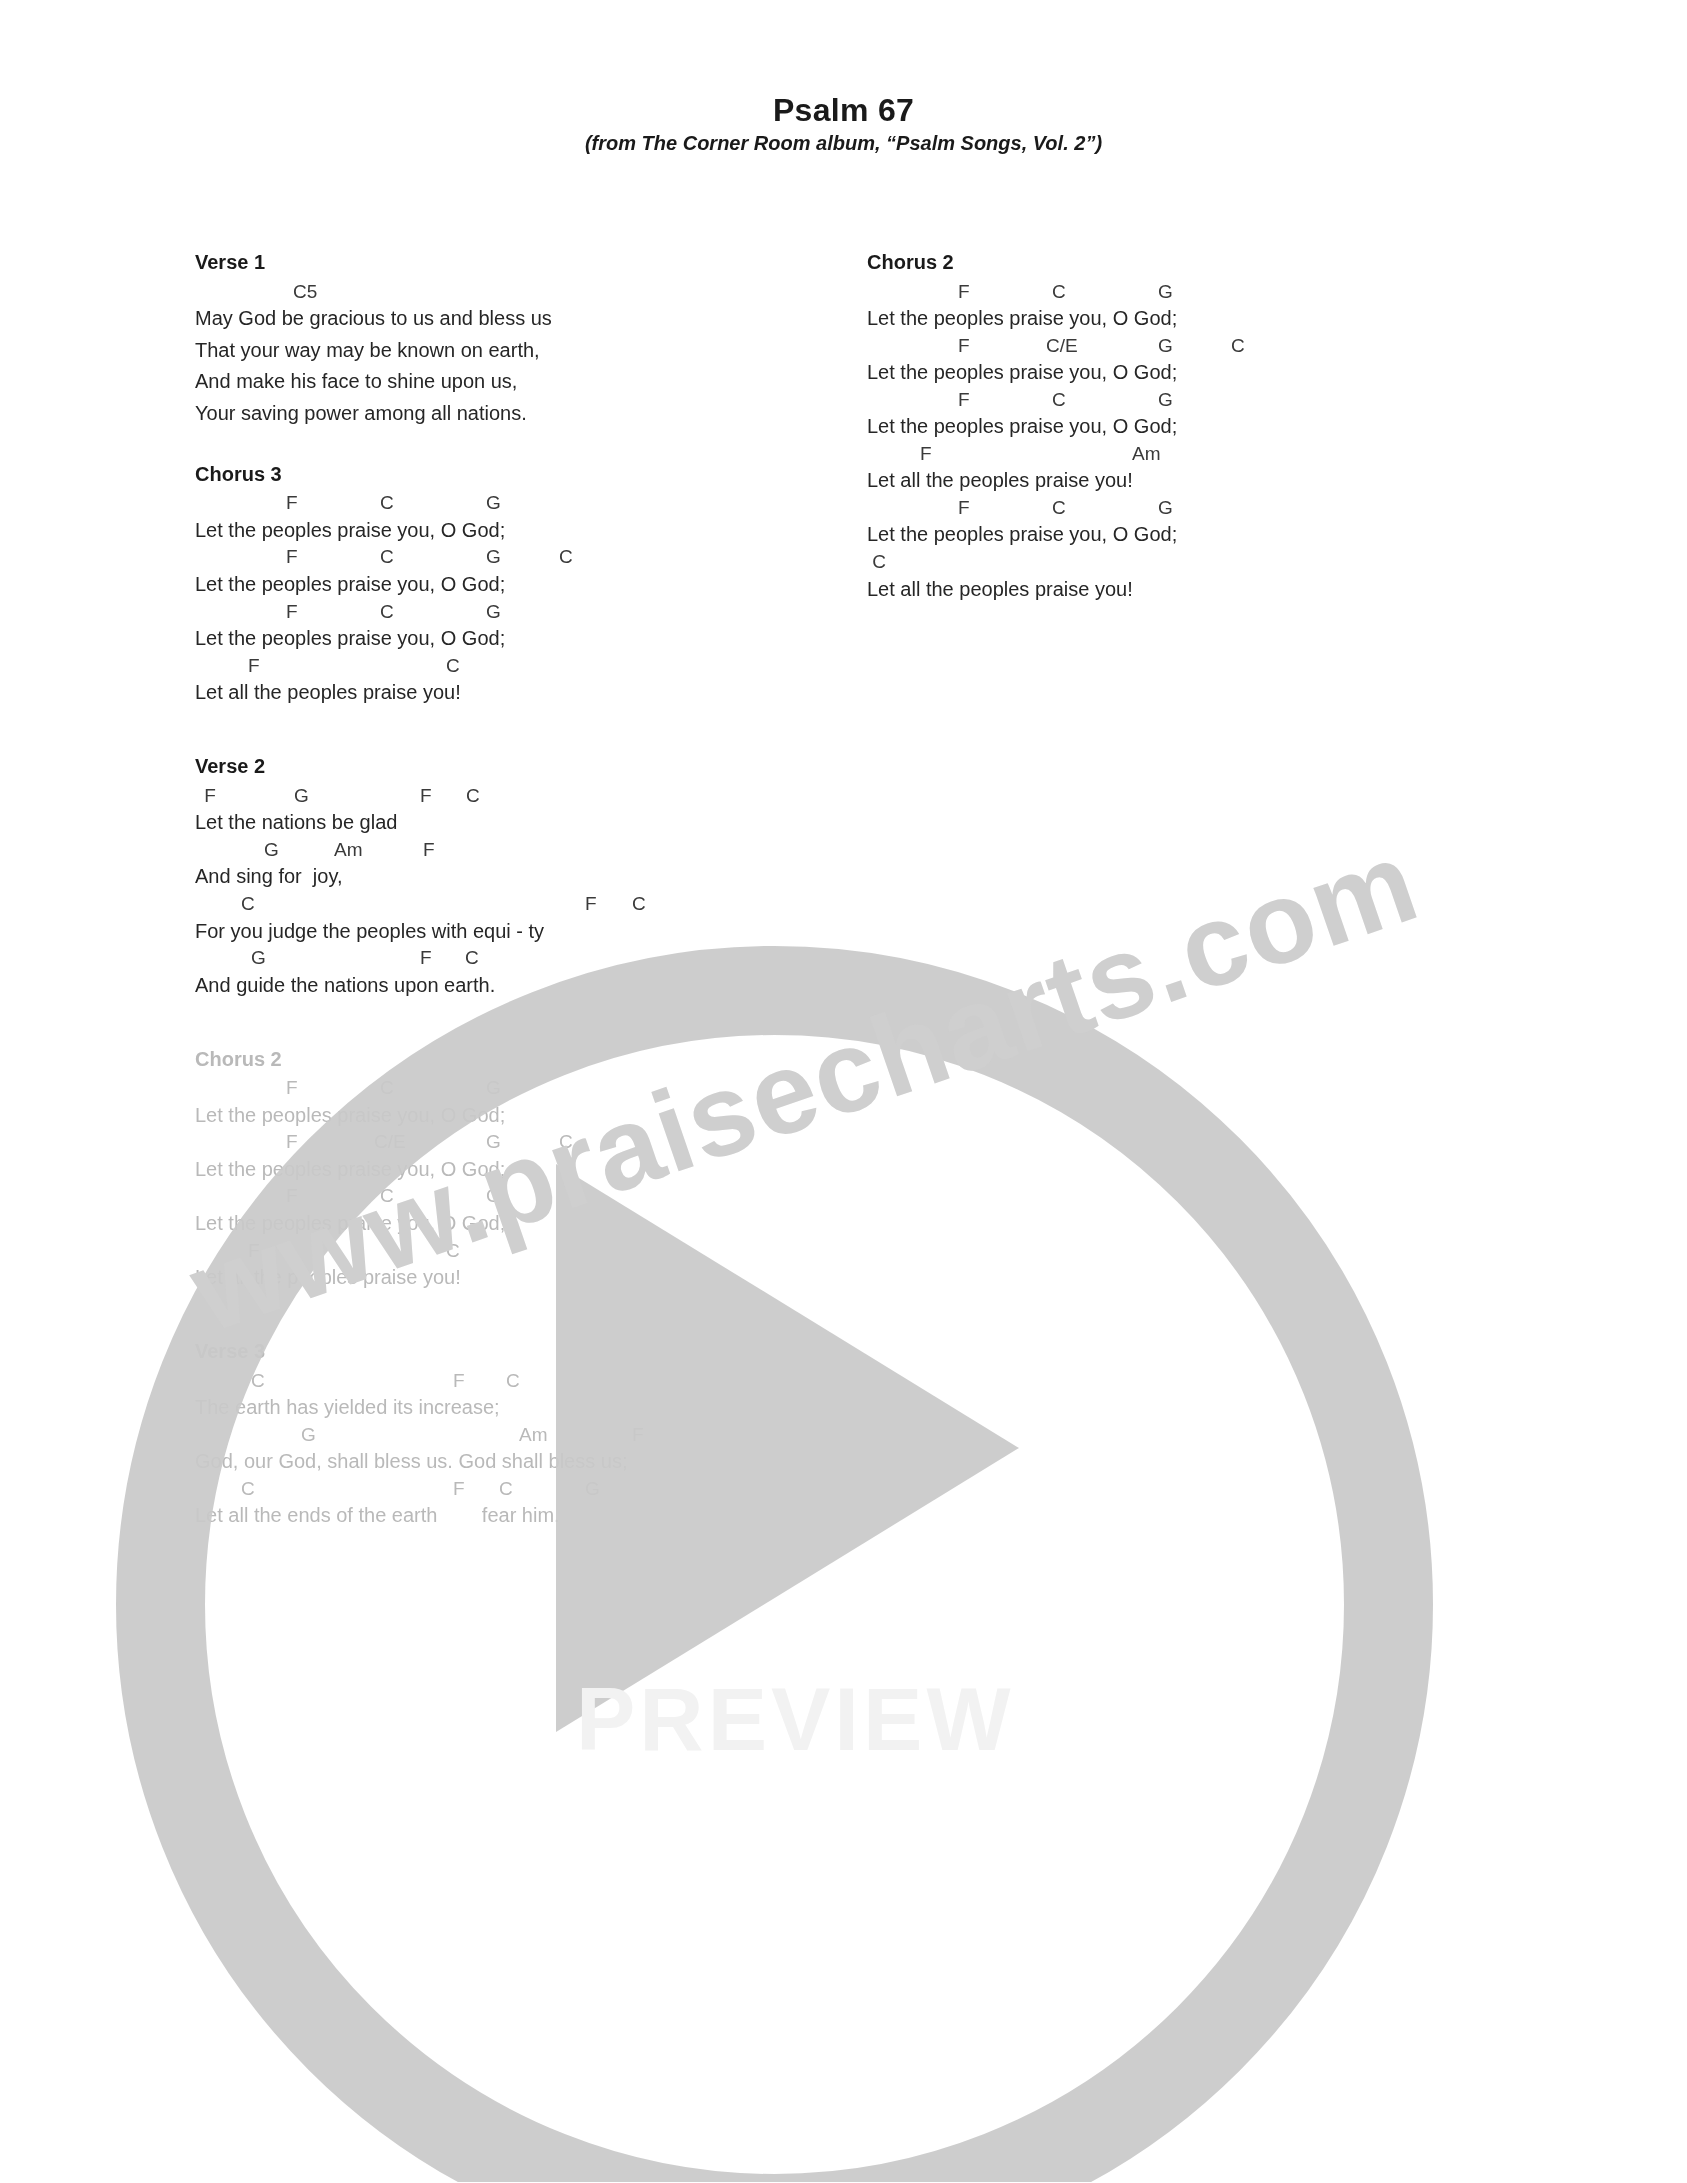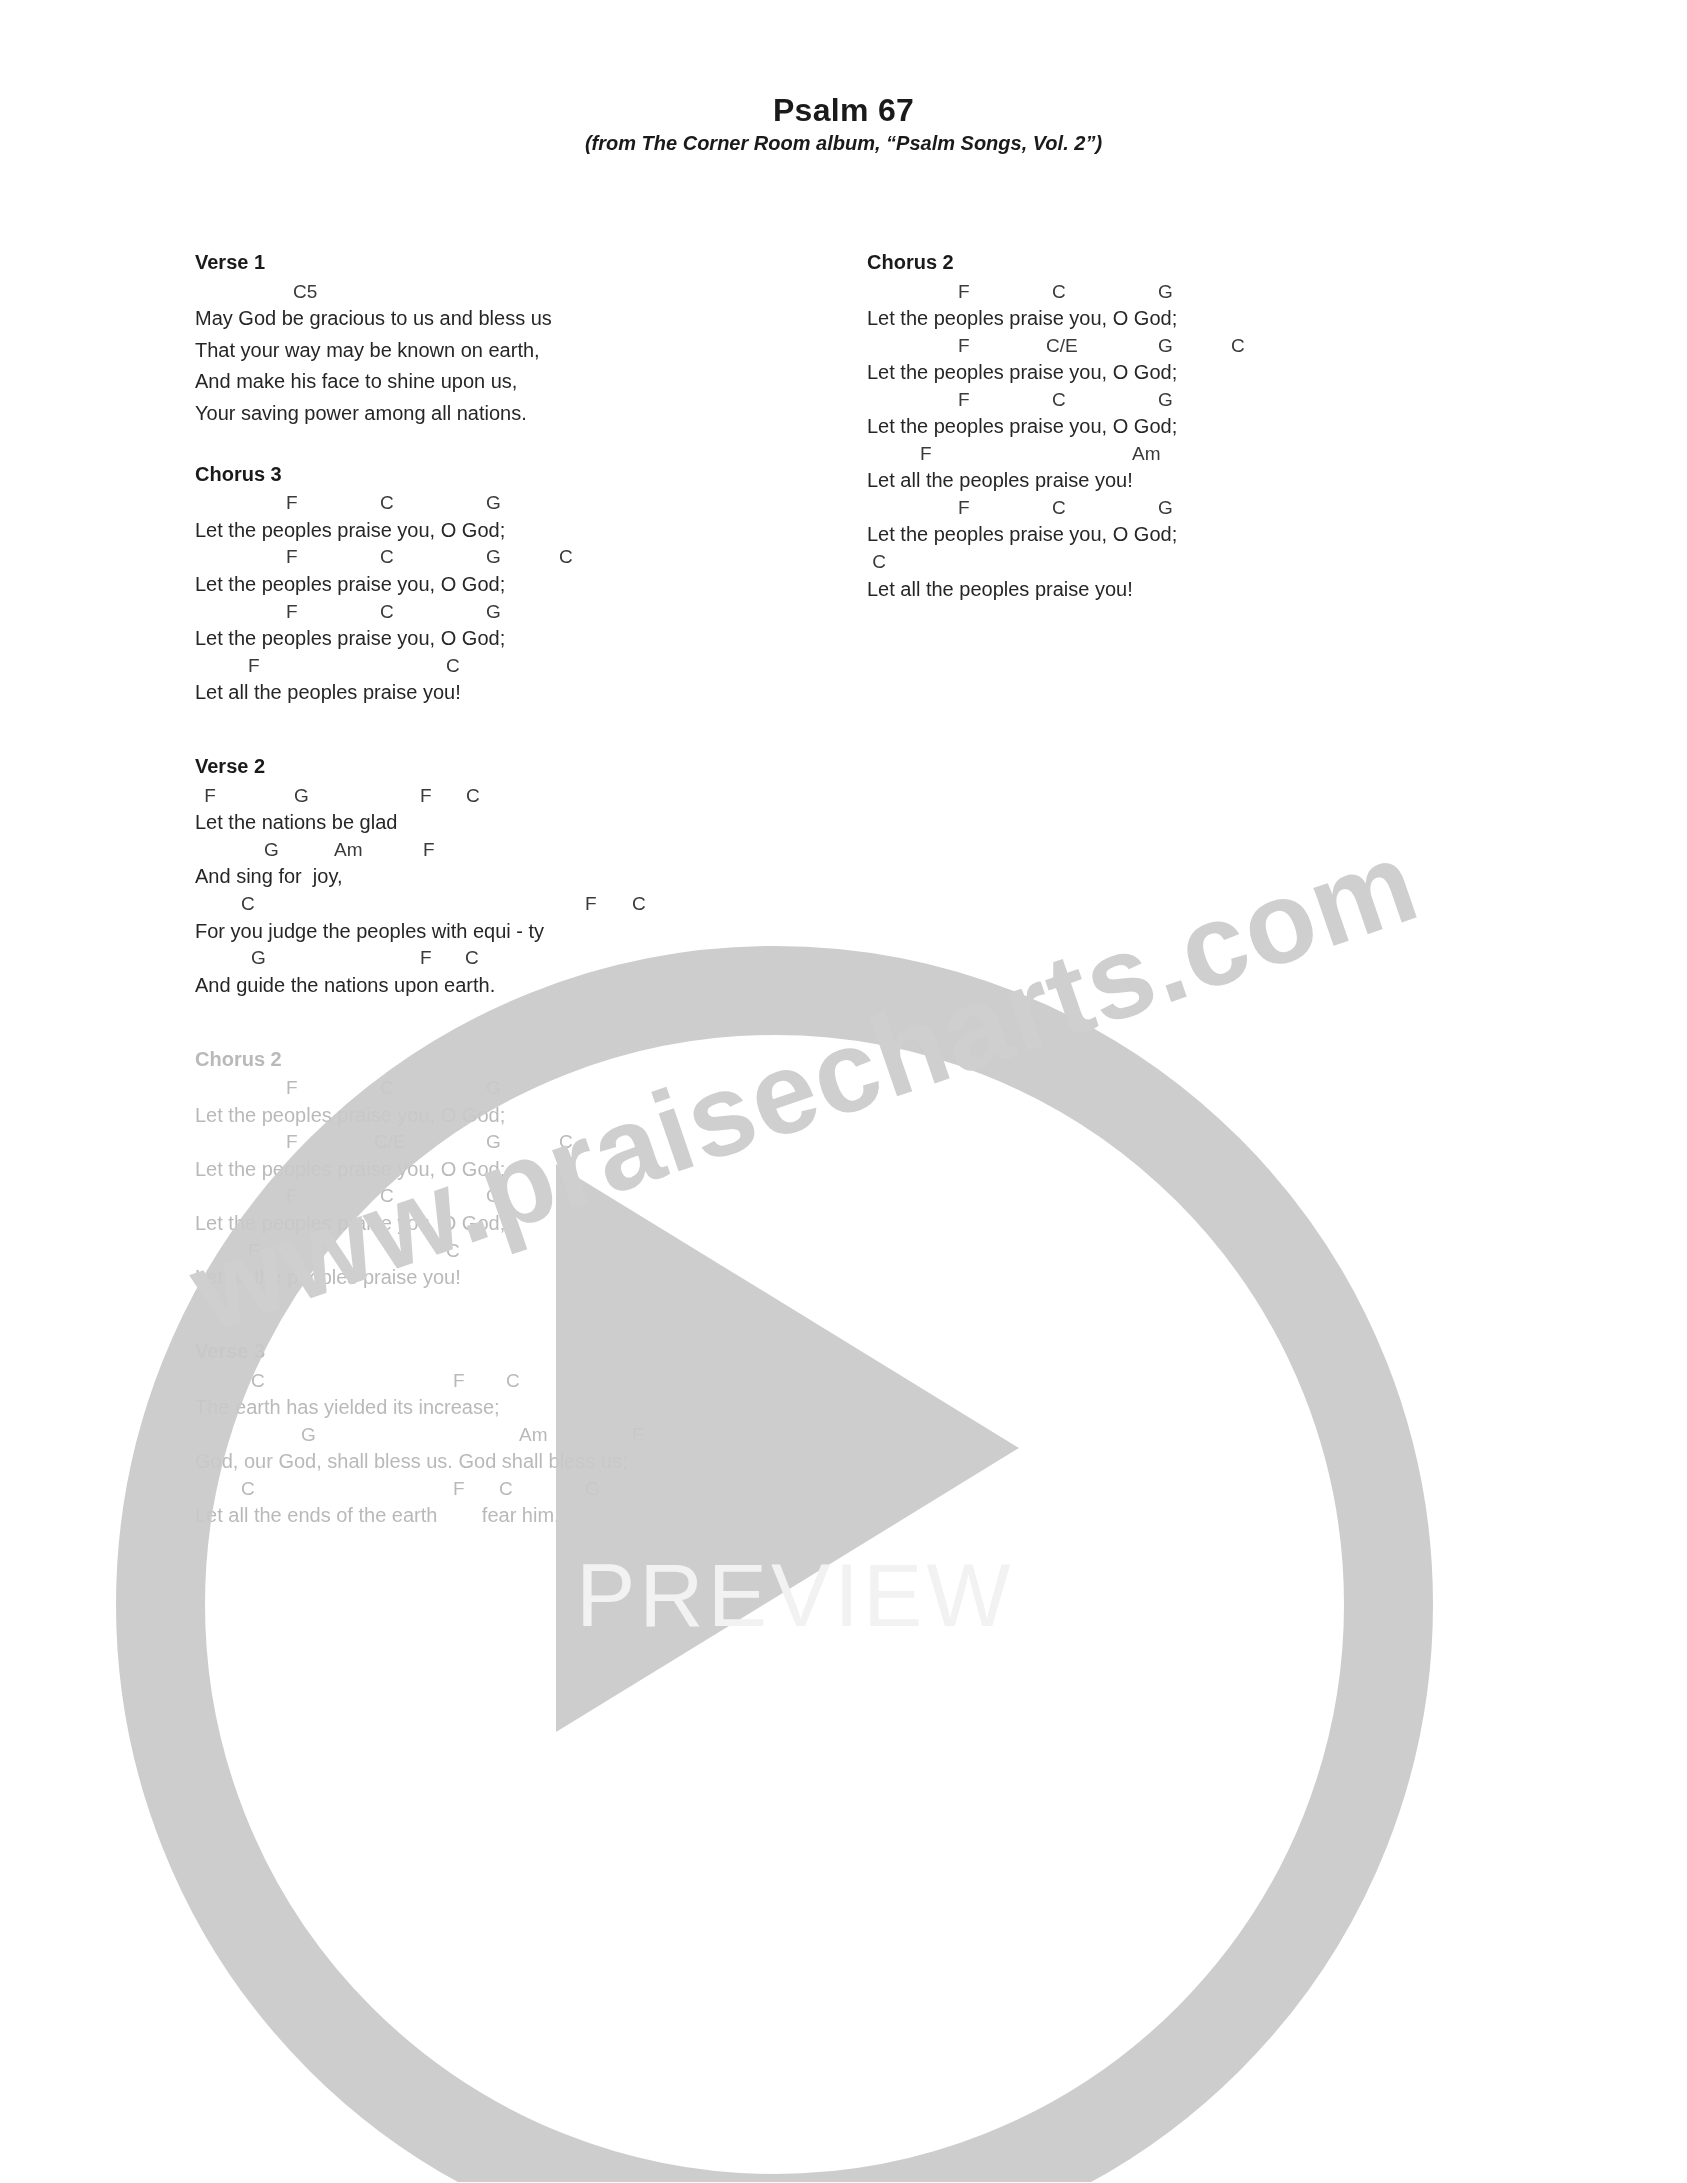--- a/index.html
+++ b/index.html
@@ -124,23 +124,23 @@
     font-size: 116px;
     font-weight: bold;
     color: #cfcfcf;
     transform: rotate(-19deg);
     transform-origin: 50% 50%;
     letter-spacing: 1.3px;
   }
   #wm-preview {
     position: absolute;
     left: 576px;
-    top: 1544px;
+    top: 1668px;
     font-size: 89px;
-    font-weight: normal;
+    font-weight: bold;
     color: #f2f2f2;
     letter-spacing: 4px;
   }
 
   
   #page-edge {
     position: absolute;
     left: 0; top: 0;
     width: 1687px; height: 2183px;
     border: 0.7px solid #ffffff;

